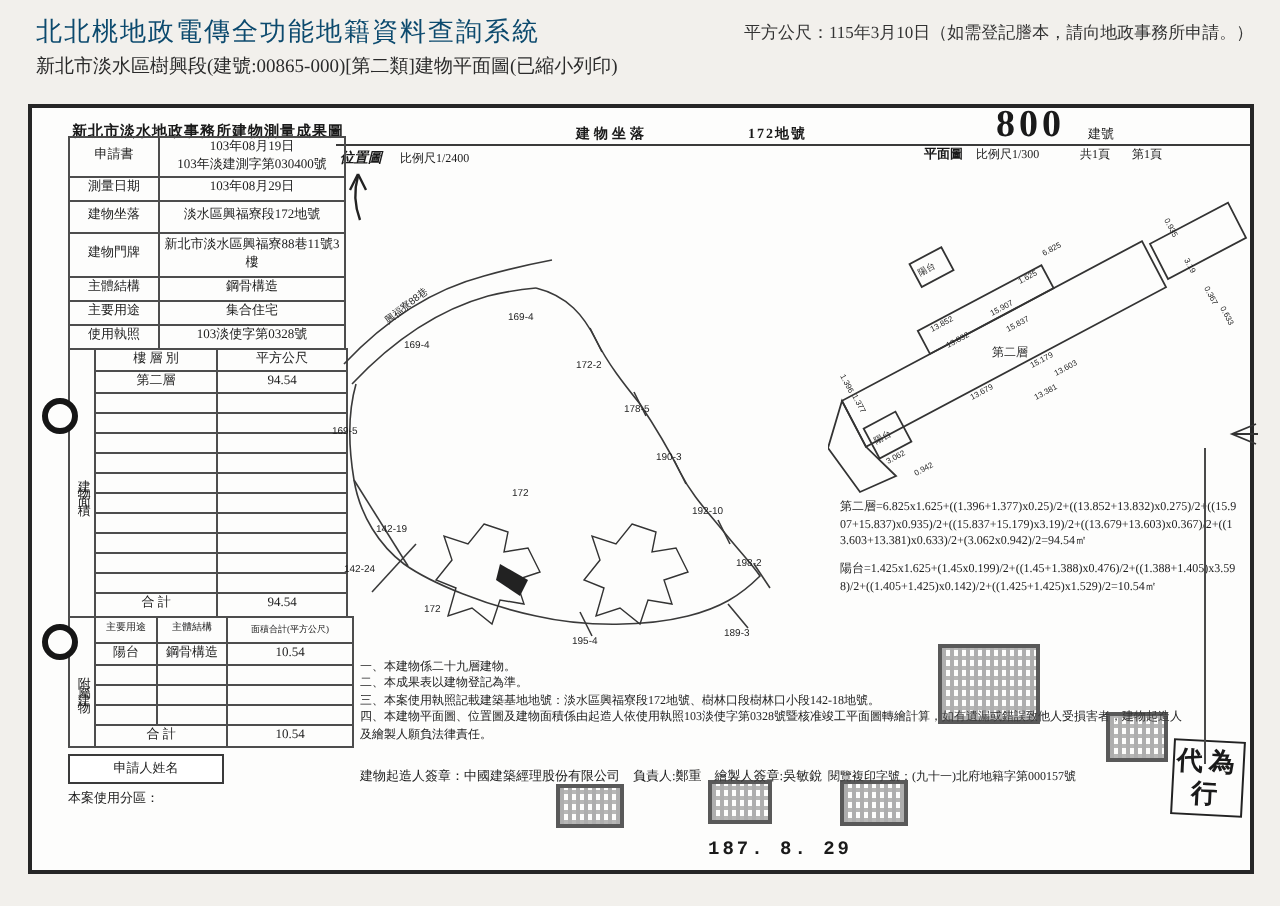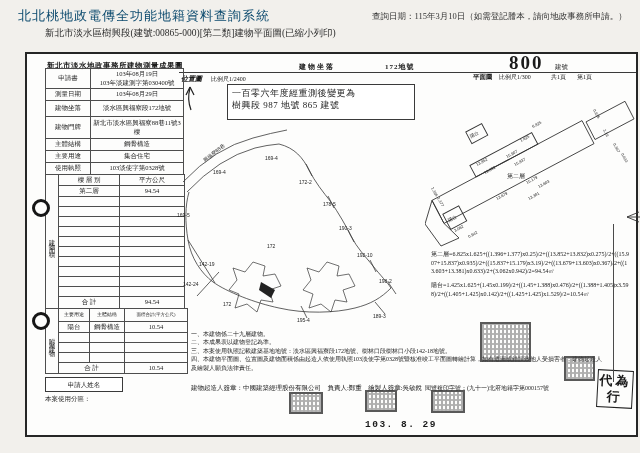--- a/index.html
+++ b/index.html
@@ -1,21 +1,21 @@
 <!DOCTYPE html>
 <html><head>
 <meta charset="utf-8">
 <style>
   html,body{margin:0;padding:0;}
   body{width:640px;height:453px;background:#f2f0ec;font-family:"Liberation Serif","DejaVu Serif",serif;position:relative;overflow:hidden;color:#1c1c1c;}
   .t{position:absolute;white-space:nowrap;}
   .hdr-title{left:18px;top:7px;font-size:13px;letter-spacing:1px;color:#0c4a6e;}
   .hdr-date{left:372px;top:11px;font-size:8.5px;color:#333;}
-  .hdr-sub{left:18px;top:27px;font-size:9.5px;color:#2b2b2b;margin-left:27px;}
-  .doc{position:absolute;left:14px;top:52px;width:609px;height:381px;background:#fdfdfc;border:2px solid #262626;margin-left:11px;}
+  .hdr-sub{left:18px;top:27px;font-size:9.5px;color:#2b2b2b;}
+  .doc{position:absolute;left:14px;top:52px;width:609px;height:381px;background:#fdfdfc;border:2px solid #262626;}
   .doc .t{color:#1a1a1a;}
   .form-title{left:20px;top:7px;font-size:7.5px;font-weight:bold;letter-spacing:.5px;}
   .sec-label{left:272px;top:8px;font-size:7px;letter-spacing:2px;font-weight:bold;}
   .lot-label{left:358px;top:8px;font-size:7px;letter-spacing:1px;font-weight:bold;}
   .bno-hand{left:482px;top:-2px;font-size:19px;font-weight:bold;letter-spacing:2px;color:#222;}
   .bno-suffix{left:528px;top:9px;font-size:6.5px;}
   .hline{position:absolute;background:#3a3a3a;height:1px;}
   .vline{position:absolute;background:#4a4a4a;width:1px;}
   table.frm{position:absolute;border-collapse:collapse;table-layout:fixed;}
   table.frm td{border:1px solid #4d4d4d;font-size:6.5px;text-align:center;padding:0 1px;overflow:hidden;line-height:1.25;}
@@ -35,21 +35,21 @@
   .proxy-stamp{position:absolute;left:570px;top:316px;width:34px;height:34px;border:1.5px solid #222;font-size:13px;font-weight:bold;line-height:1.2;text-align:center;letter-spacing:3px;transform:rotate(3deg);color:#1a1a1a;padding-top:2px;}
   .date-stamp{left:338px;top:365px;font-size:9.5px;font-weight:bold;letter-spacing:1.5px;font-family:"Liberation Mono","DejaVu Sans Mono",monospace;}
   .hole{position:absolute;width:12px;height:12px;border:3px solid #161616;border-radius:50%;left:5px;background:#fdfdfc;}
   svg text{fill:#1f1f1f;font-family:"Liberation Sans","DejaVu Sans",sans-serif;}
   .maplbl{font-size:5px;}
 </style>
 </head>
 <body>
 
 <div class="t hdr-title">北北桃地政電傳全功能地籍資料查詢系統</div>
-<div class="t hdr-date">查詢日期：115年3月10日（如需登記謄本，請向地政事務所申請。）</div>
+<div class="t hdr-date">平方公尺：115年3月10日（如需登記謄本，請向地政事務所申請。）</div>
 <div class="t hdr-sub">新北市淡水區樹興段(建號:00865-000)[第二類]建物平面圖(已縮小列印)</div>
 
 <div class="doc">
 
   <div class="t form-title">新北市淡水地政事務所建物測量成果圖</div>
   <div class="t sec-label">建物坐落</div>
   <div class="t lot-label">172地號</div>
   <div class="t bno-hand">800</div>
   <div class="t bno-suffix">建號</div>
   <div class="hline" style="left:152px;top:18px;width:457px;"></div>
@@ -58,24 +58,20 @@
   <div class="t" style="left:184px;top:21px;font-size:6px;">比例尺1/2400</div>
   <svg style="position:absolute;left:156px;top:30px;" width="14" height="28" viewBox="0 0 14 28">
     <path d="M 8,26 C 5,18 5,11 7,4" stroke="#222" stroke-width="1.2" fill="none"></path>
     <path d="M 7,3 L 3,11 M 7,3 L 11,11" stroke="#222" stroke-width="1.2" fill="none"></path>
   </svg>
   <div class="t" style="left:446px;top:19px;font-size:6.5px;font-weight:bold;">平面圖</div>
   <div class="t" style="left:472px;top:19px;font-size:6px;">比例尺1/300</div>
   <div class="t" style="left:524px;top:19px;font-size:6px;">共1頁</div>
   <div class="t" style="left:550px;top:19px;font-size:6px;">第1頁</div>
 
-  <div class="box remeasure">
-    <div>一百零六年度經重測後變更為</div>
-    <div>樹興段 987 地號 865 建號</div>
-  </div>
 
   <table class="frm" style="left:18px;top:14px;width:134px;">
     <tbody>
         <tr style="height:20px;">
       <td style="width:42px;">申請書</td>
       <td style="width:90px;">
         <div>103年08月19日</div>
         <div>103年淡建測字第030400號</div>
       </td>
     </tr>
@@ -294,18 +290,18 @@
   <div class="seal" style="left:404px;top:336px;width:30px;height:19px;">
       <div class="ink"></div>
     </div>
   <div class="seal" style="left:453px;top:268px;width:47px;height:36px;">
       <div class="ink"></div>
     </div>
   <div class="seal" style="left:537px;top:302px;width:27px;height:21px;">
       <div class="ink"></div>
     </div>
   <div class="proxy-stamp">代為行</div>
-  <div class="t date-stamp">103. 8. 29</div>
+  <div class="t date-stamp">187. 8. 29</div>
 
   <div class="vline" style="left:586px;top:170px;height:158px;"></div>
   <div class="hole" style="top:145px;"></div>
   <div class="hole" style="top:258px;"></div>
 </div>
 
 </body></html>

